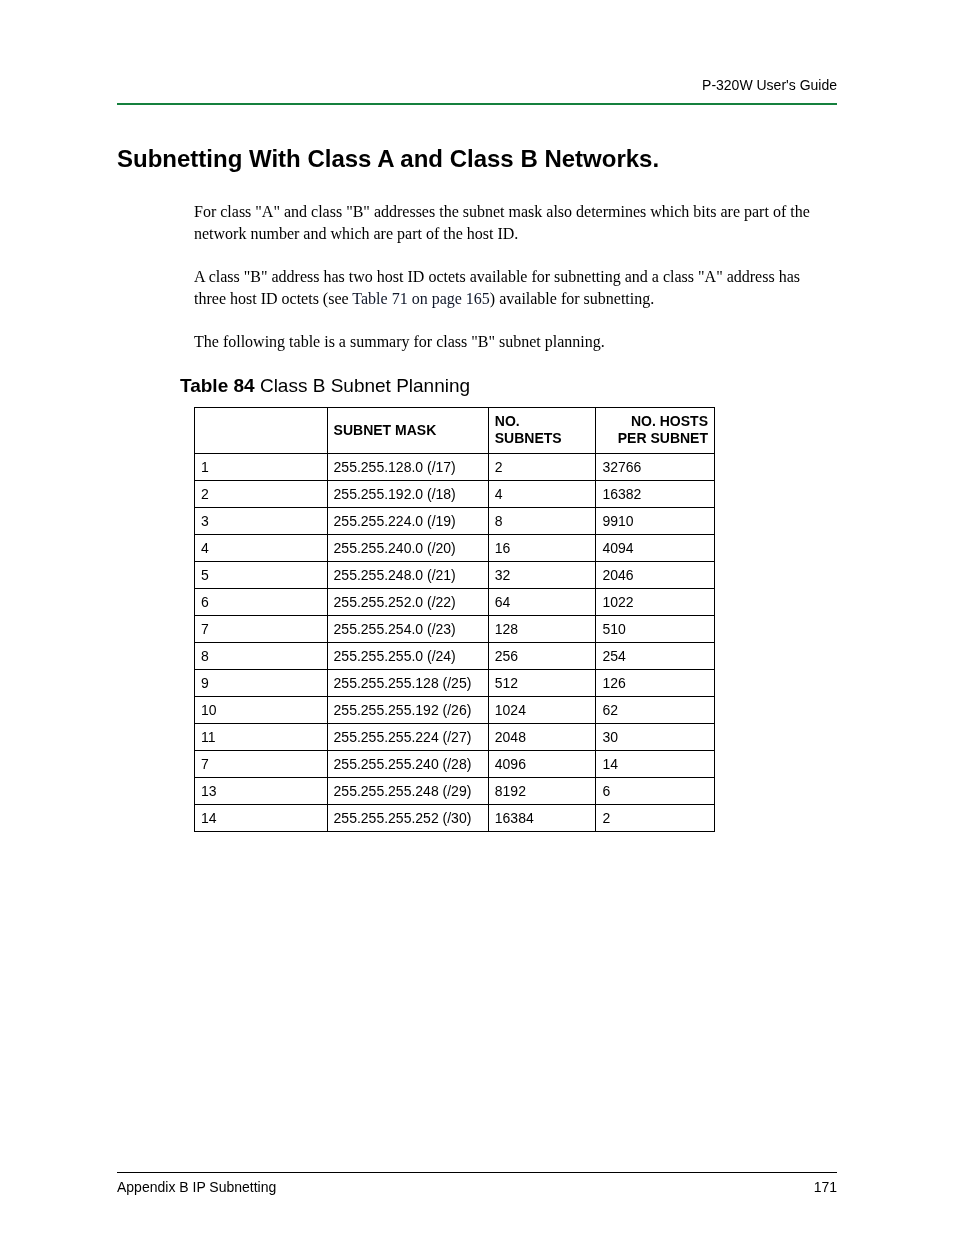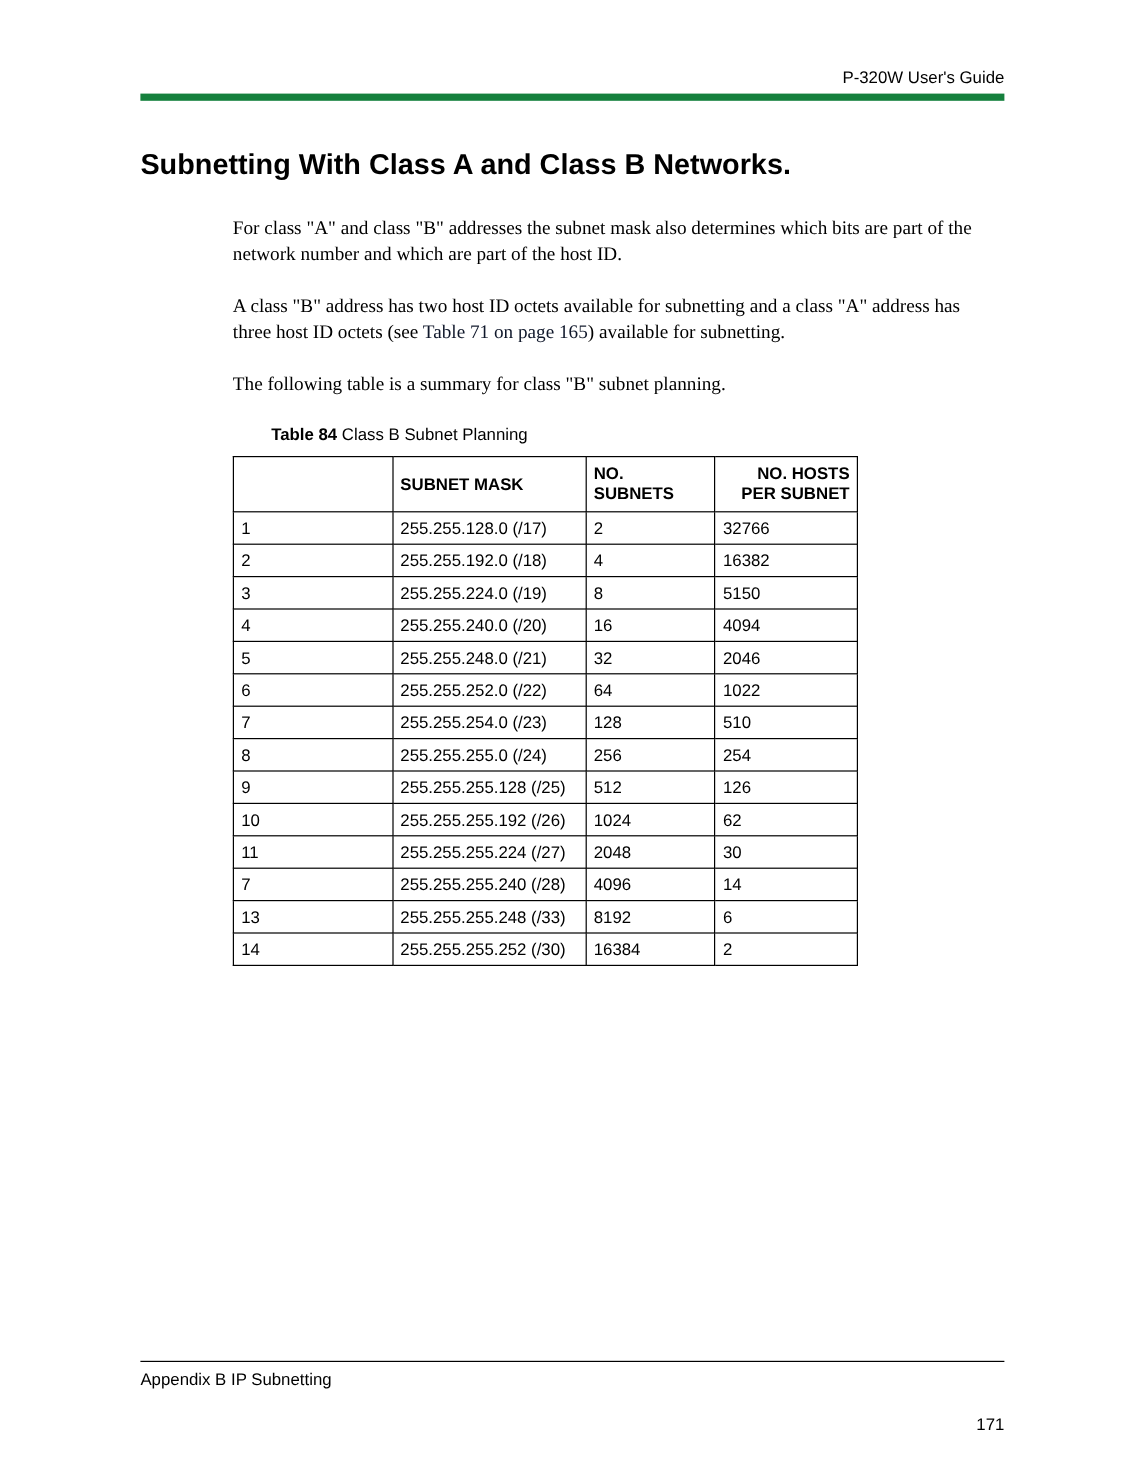--- a/index.html
+++ b/index.html
@@ -11,22 +11,23 @@
       font-family: "Times New Roman", Times, serif;
       background: #fff;
       width: 954px;
       height: 1235px;
       position: relative;
       padding: 56px 117px 40px 117px;
     }
     .header-area {
       position: relative;
       height: 28px;
-      border-bottom: 6px solid #15803d;
+      border-bottom: 2px solid #15803d;
       margin-bottom: 40px;
+      margin-top: 21px;
     }
     .header-text {
       font-family: Arial, Helvetica, sans-serif;
       font-size: 14px;
       position: absolute;
       right: 0;
       top: 0;
     }
     .section-title {
       font-family: Arial, Helvetica, sans-serif;
@@ -39,22 +40,22 @@
       line-height: 1.35;
       margin-left: 77px;
       margin-right: 5px;
       margin-bottom: 22px;
     }
     .link {
       color: #0f172a;
     }
     .table-caption {
       font-family: Arial, Helvetica, sans-serif;
-      font-size: 14px;
-      margin-left: 109px;
+      font-size: 19px;
+      margin-left: 63px;
       margin-bottom: 10px;
     }
     .table-caption .bold {
       font-weight: bold;
     }
     table.data {
       border-collapse: collapse;
       margin-left: 77px;
       width: 521px;
       font-family: Arial, Helvetica, sans-serif;
@@ -82,21 +83,20 @@
       border-top: 1px solid #000;
       padding-top: 6px;
       font-family: Arial, Helvetica, sans-serif;
       font-size: 14px;
     }
     .footer-left {
       float: left;
     }
     .footer-right {
       float: right;
-      margin-top: 38px;
     }
   </style>
 </head>
 <body>
 
 <div class="header-area">
   <span class="header-text">P-320W User's Guide</span>
 </div>
 
 <h2 class="section-title">Subnetting With Class A and Class B Networks.</h2>
@@ -132,21 +132,21 @@
       <tr>
         <td>2</td>
         <td>255.255.192.0 (/18)</td>
         <td>4</td>
         <td>16382</td>
       </tr>
       <tr>
         <td>3</td>
         <td>255.255.224.0 (/19)</td>
         <td>8</td>
-        <td>5150</td>
+        <td>9910</td>
       </tr>
       <tr>
         <td>4</td>
         <td>255.255.240.0 (/20)</td>
         <td>16</td>
         <td>4094</td>
       </tr>
       <tr>
         <td>5</td>
         <td>255.255.248.0 (/21)</td>
@@ -190,21 +190,21 @@
         <td>30</td>
       </tr>
       <tr>
         <td>7</td>
         <td>255.255.255.240 (/28)</td>
         <td>4096</td>
         <td>14</td>
       </tr>
       <tr>
         <td>13</td>
-        <td>255.255.255.248 (/33)</td>
+        <td>255.255.255.248 (/29)</td>
         <td>8192</td>
         <td>6</td>
       </tr>
       <tr>
         <td>14</td>
         <td>255.255.255.252 (/30)</td>
         <td>16384</td>
         <td>2</td>
       </tr>
     </tbody>

